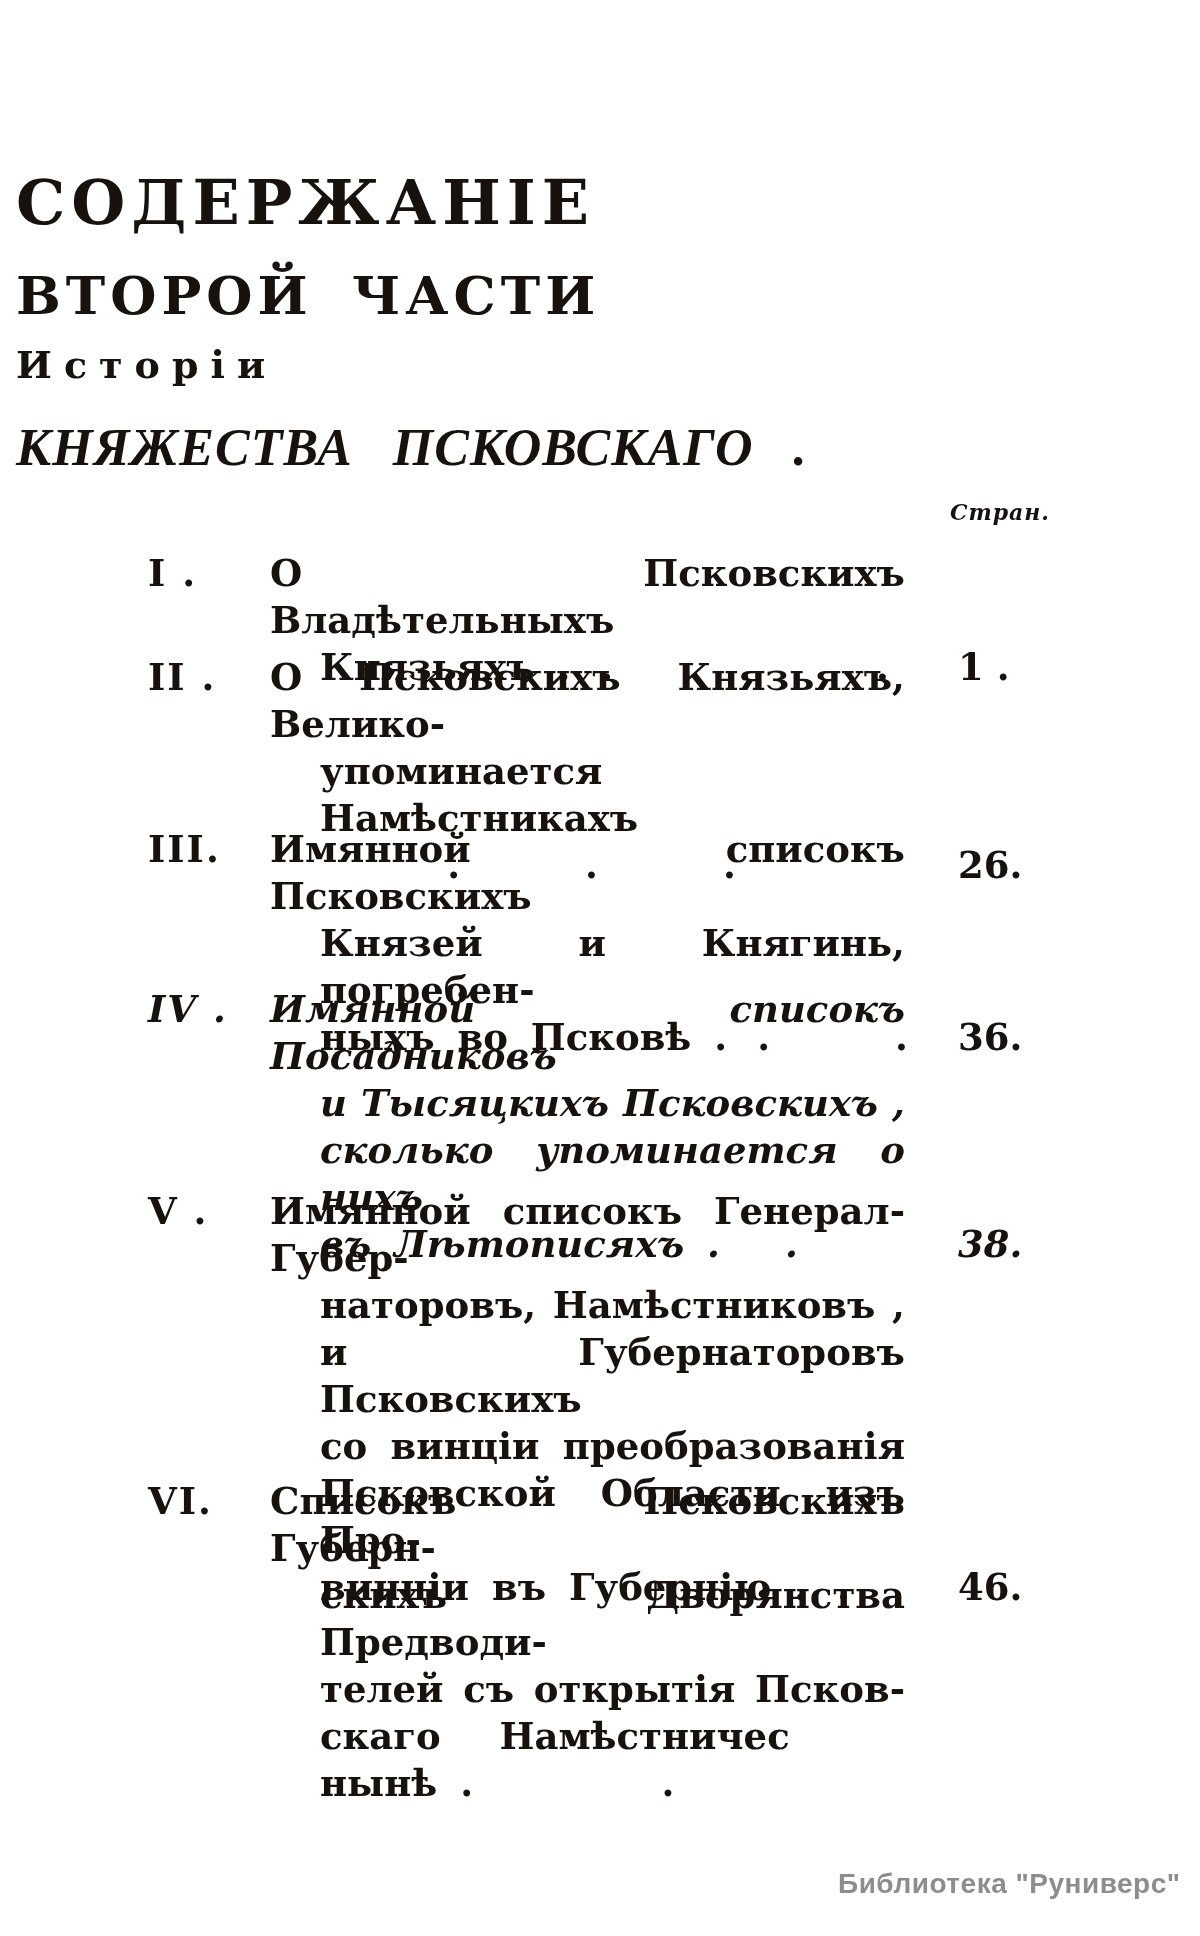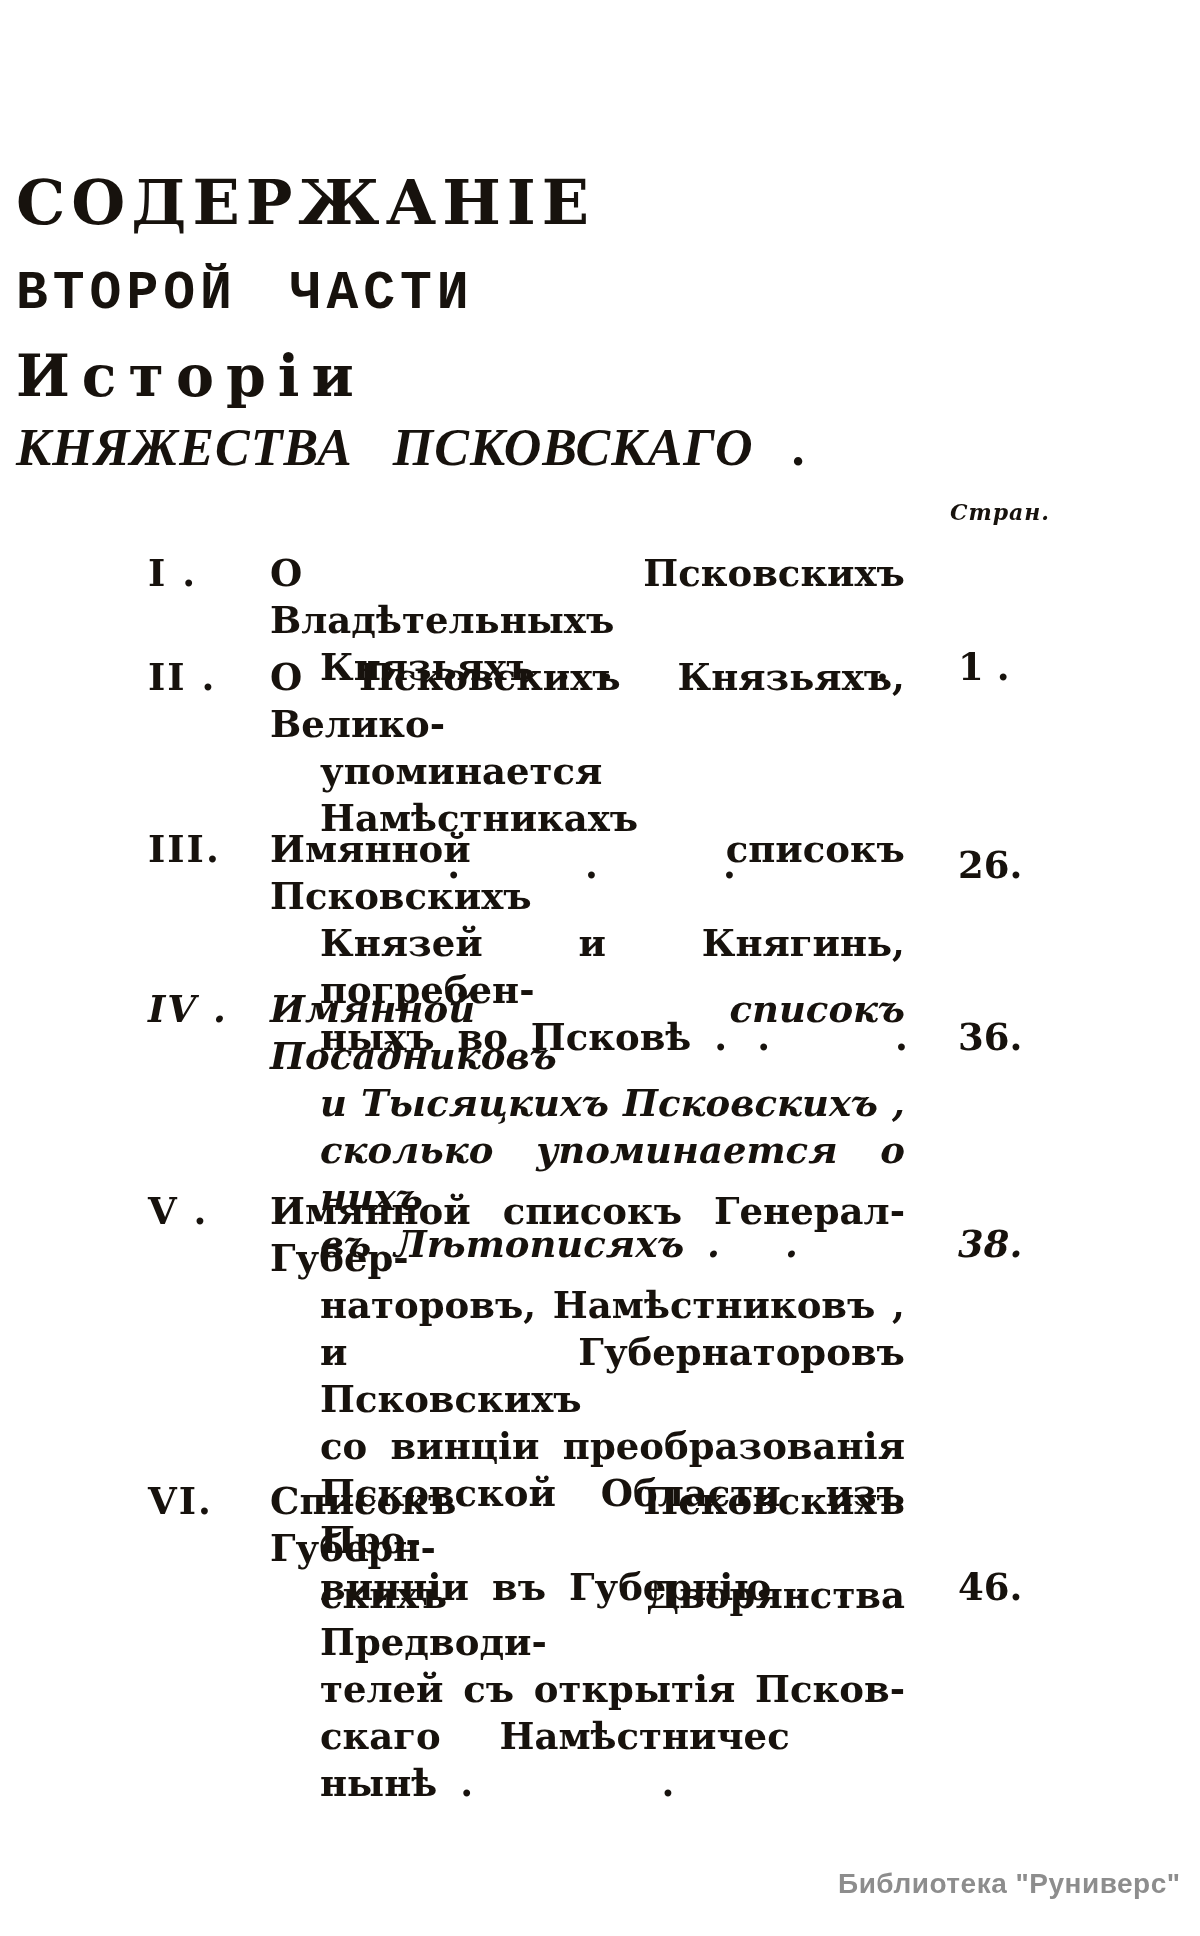--- a/index.html
+++ b/index.html
@@ -12,22 +12,22 @@
     overflow:hidden;
   }
   .sheet{position:absolute;inset:0;}
 
   
   .title{
     position:absolute;left:16px;width:1016px;
     text-align:left;font-weight:bold;white-space:nowrap;
   }
   .t1{top:166px;font-size:62px;letter-spacing:6px;}
-  .t2{top:264px;font-size:53px;letter-spacing:5px;word-spacing:16px;font-family:Liberation Mono, monospace;}
-  .t3{top:342px;font-size:57px;letter-spacing:12px;}
+  .t2{top:264px;font-size:53px;letter-spacing:5px;word-spacing:16px;}
+  .t3{top:342px;font-size:38px;letter-spacing:12px;}
   .t4{top:418px;font-size:52px;font-style:italic;letter-spacing:1px;word-spacing:26px;font-family:Liberation Serif, serif;}
 
   .stran{
     position:absolute;top:499px;right:150px;
     font-size:22px;font-style:italic;font-weight:bold;
     letter-spacing:1px;
   }
 
   
   .entry{

